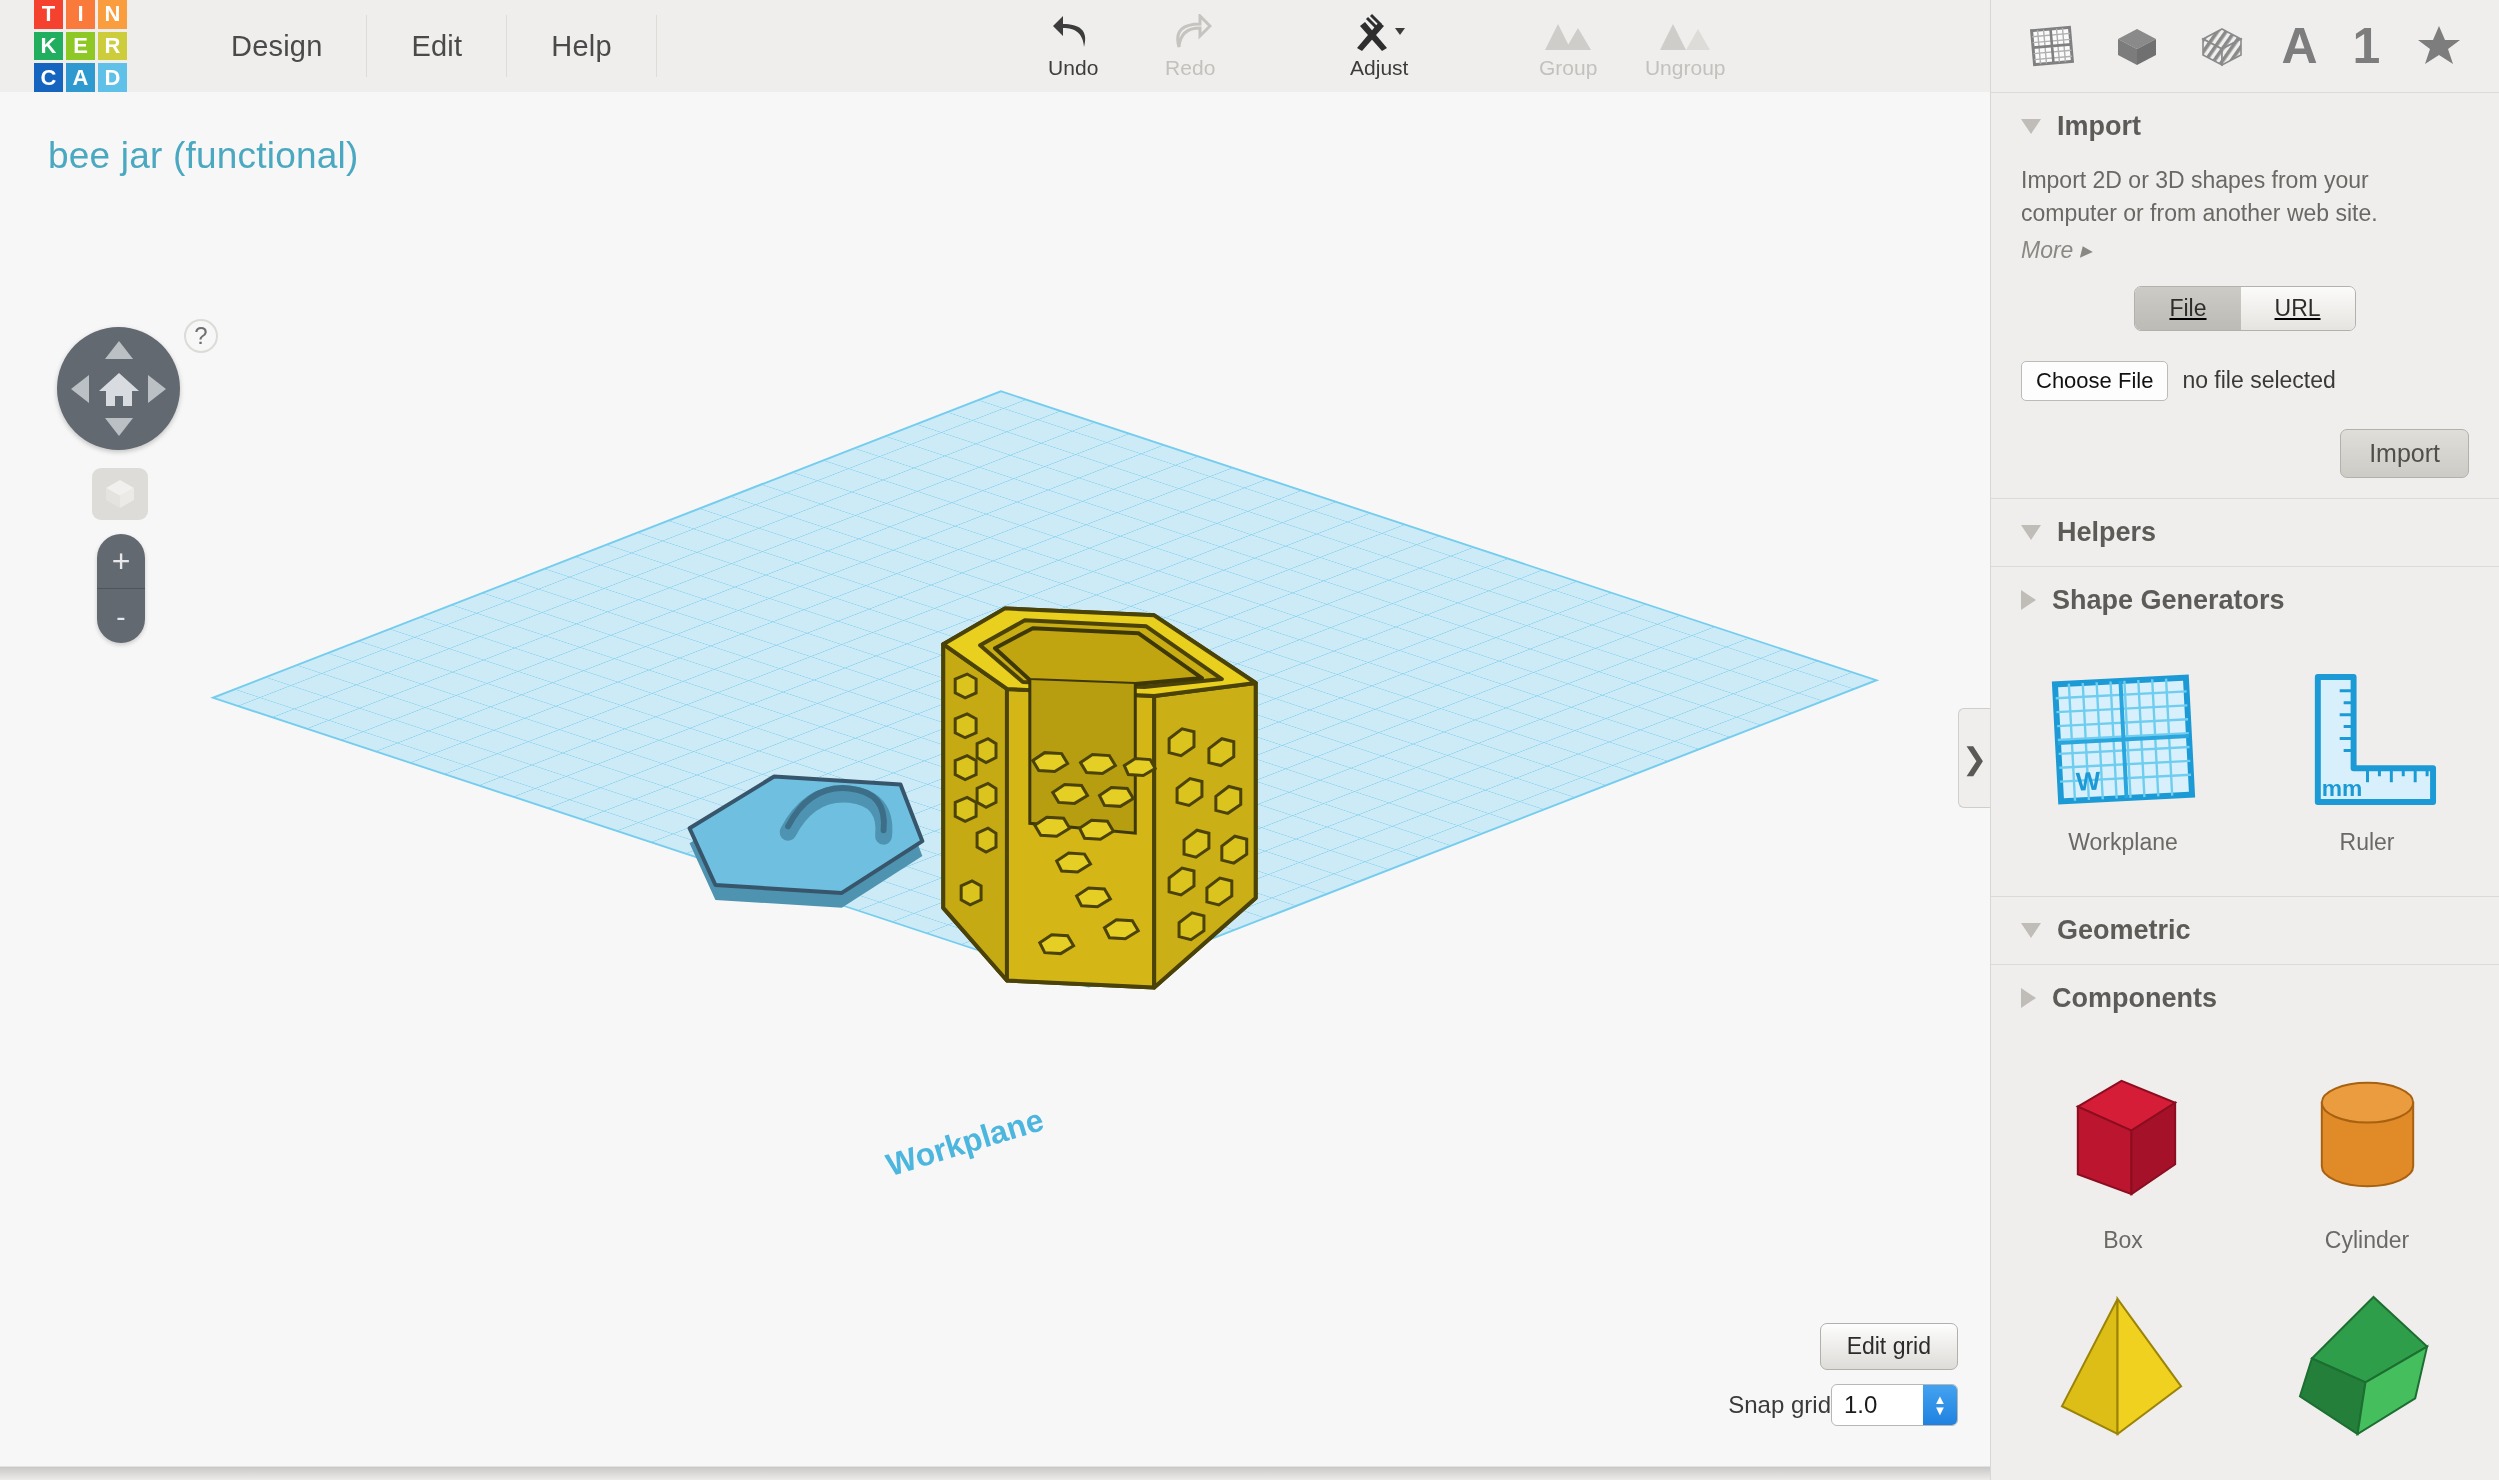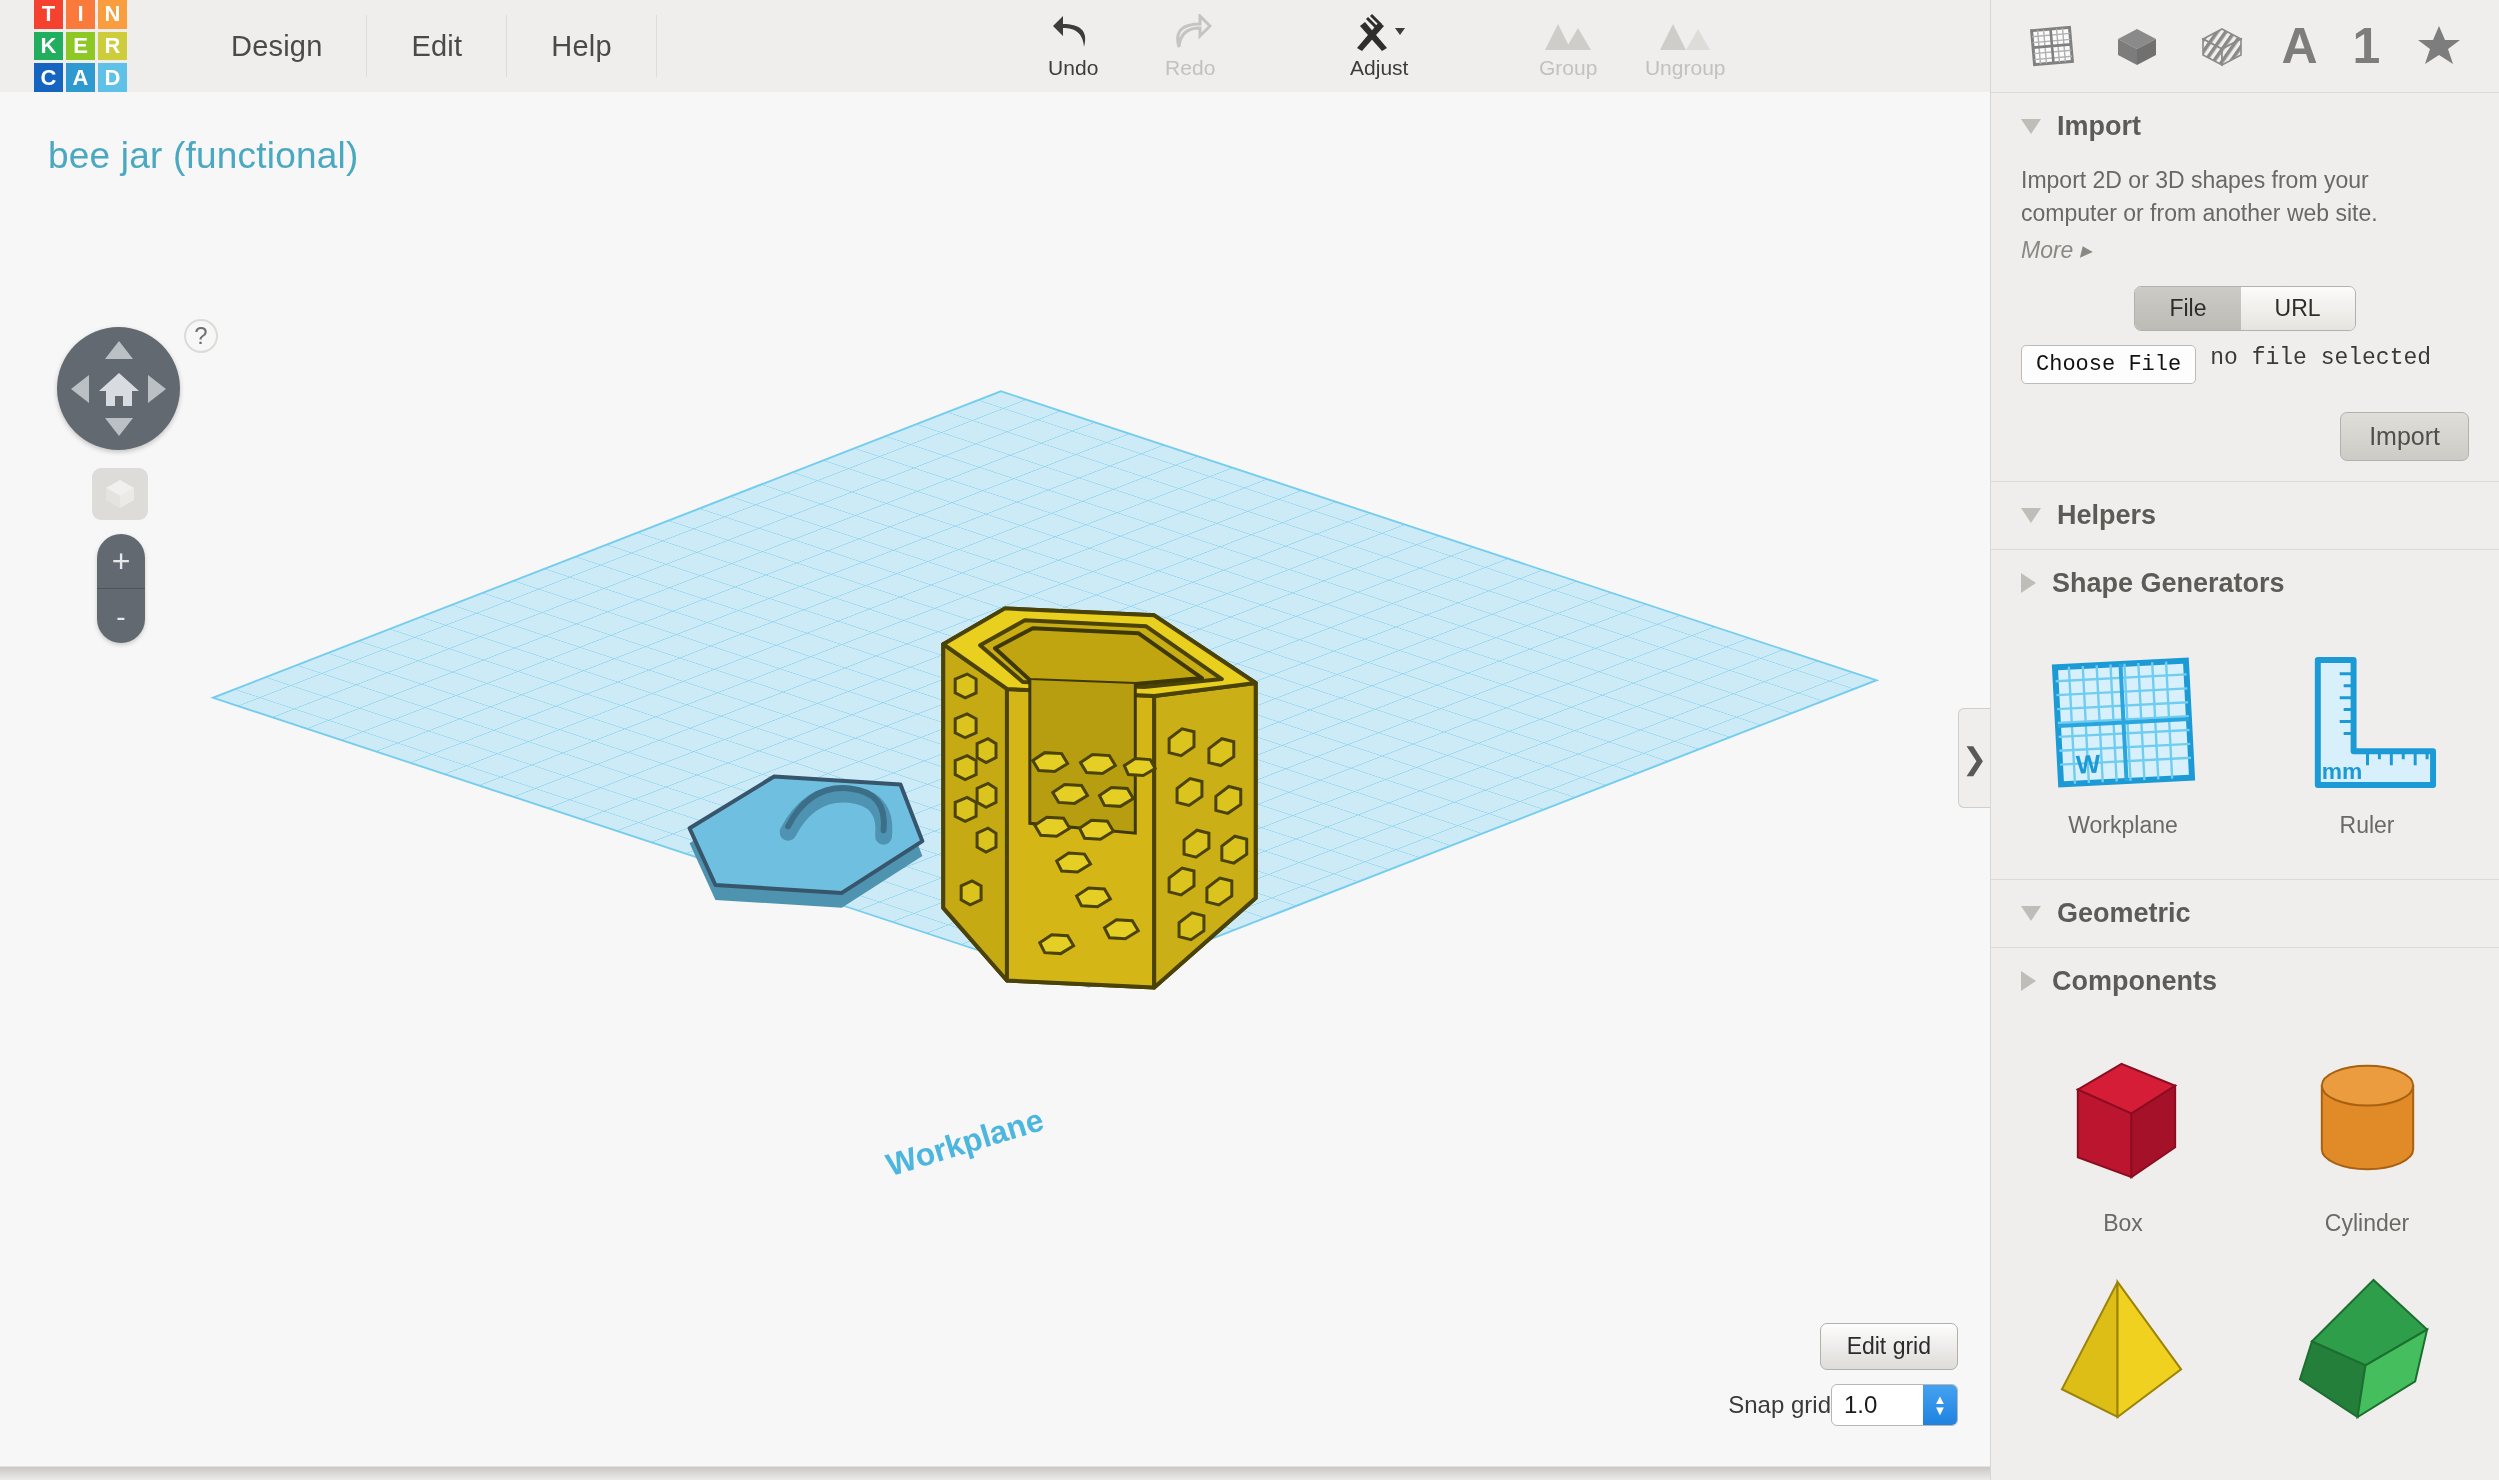--- a/index.html
+++ b/index.html
@@ -169,30 +169,30 @@
     cursor: pointer;
   }
   .section-title { font-size: 27px; color: #5d5b57; font-weight: bold; }
   .tri { width: 0; height: 0; }
   .tri-right { border-top: 10px solid transparent; border-bottom: 10px solid transparent; border-left: 15px solid #c0bdb8; }
   .tri-down  { border-left: 10px solid transparent; border-right: 10px solid transparent; border-top: 15px solid #c0bdb8; }
 
   .import-body { padding: 4px 30px 20px 30px; }
   .import-desc { font-size: 23px; color: #6a6864; line-height: 1.45; }
   .more-link { font-size: 23px; color: #8b8884; margin-top: 6px; cursor: pointer; font-style: italic; }
-  .seg-wrap { display: flex; justify-content: center; margin-top: 22px; }
+  .seg-wrap { display: flex; justify-content: center; margin-top: 22px; text-decoration: underline; }
   .seg {
     display: flex; border: 1px solid #b3b1ad; border-radius: 7px; overflow: hidden;
   }
   .seg-btn {
     padding: 8px 34px; font-size: 23px; cursor: pointer; color: #2f2d2a;
   }
   .seg-btn.active { background: linear-gradient(to bottom, #cdcbc6, #bdbbb6); }
   .seg-btn.inactive { background: linear-gradient(to bottom, #fbfbfa, #e6e4e0); }
-  .file-row { display: flex; gap: 14px; margin-top: 14px; font-family: Liberation Mono, monospace; }
+  .file-row { display: flex; align-items: center; gap: 14px; margin-top: 30px; }
   .choose-file-btn {
     padding: 6px 14px; font-size: 22px; background: #fdfdfd;
     border: 1px solid #bdbbb7; border-radius: 5px; color: #111; cursor: pointer;
   }
   .file-status { font-size: 23px; color: #3b3936; }
   .import-btn-row { display: flex; justify-content: flex-end; margin-top: 28px; }
   .import-btn {
     padding: 9px 28px; font-size: 25px; color: #514f4b;
     background: linear-gradient(to bottom, #e0ded9, #cdcbc6);
     border: 1px solid #b3b1ad; border-radius: 7px; cursor: pointer;

